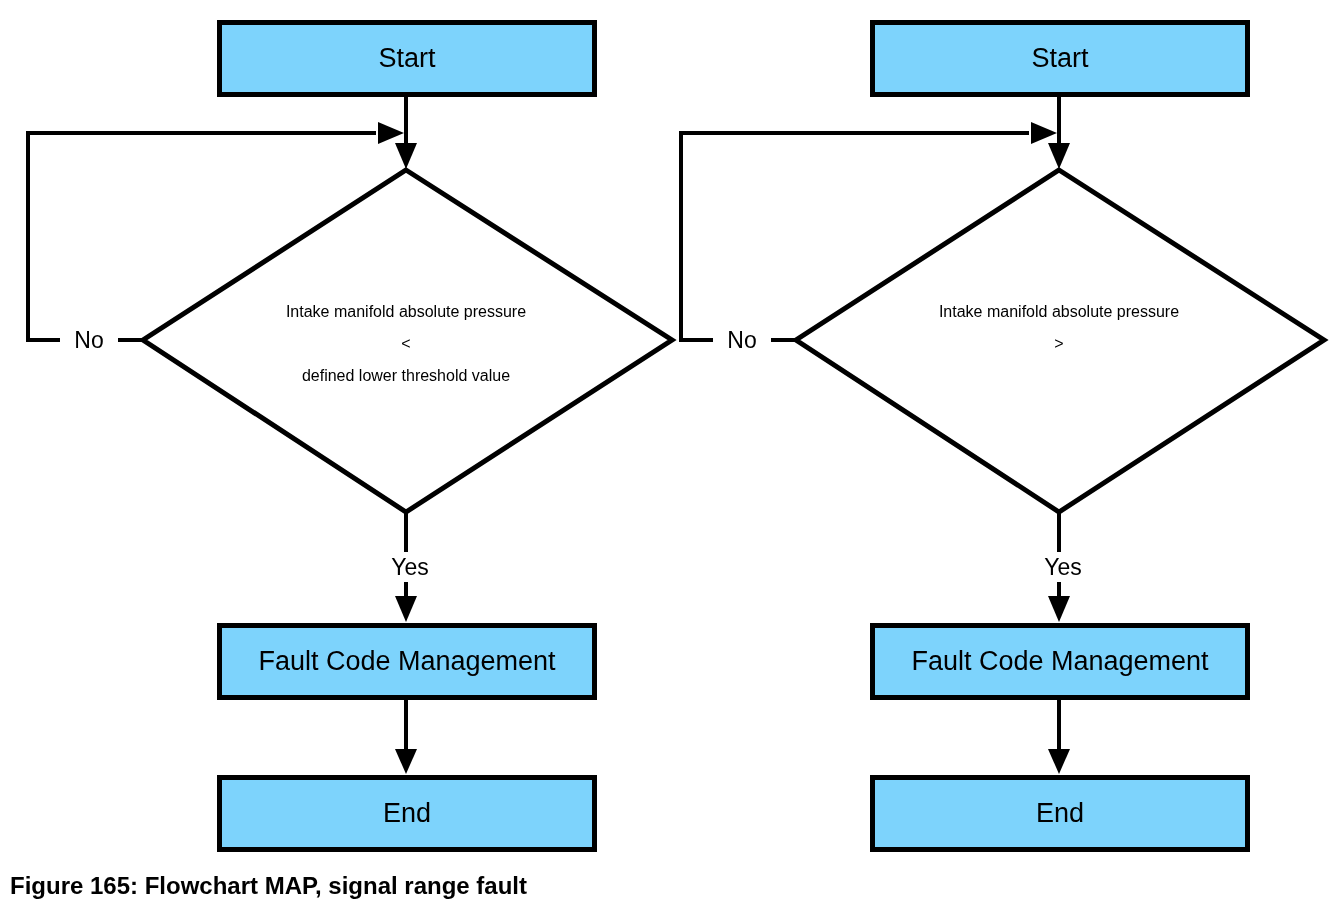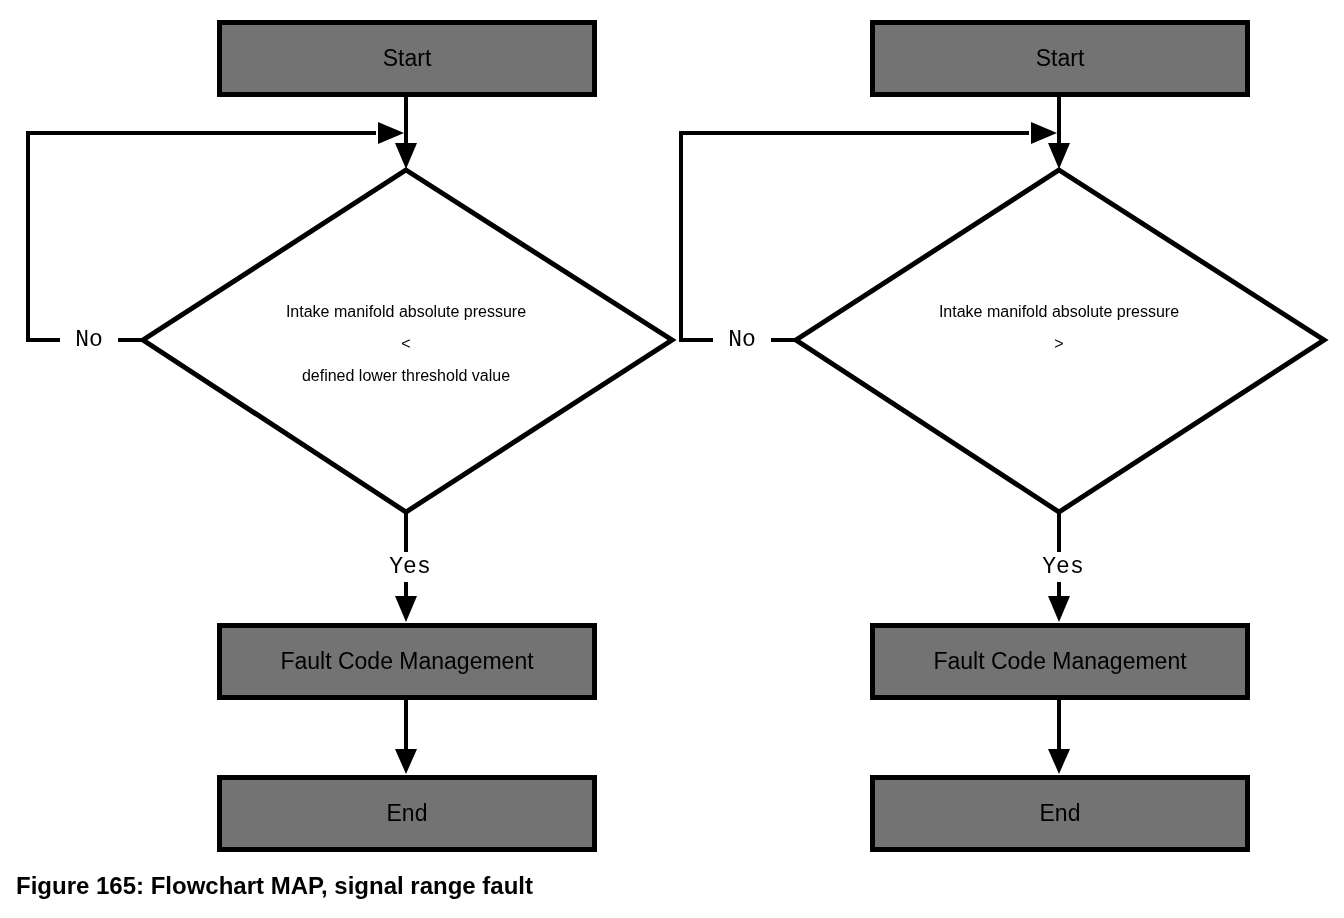--- a/index.html
+++ b/index.html
@@ -20,49 +20,48 @@
     left: 0;
     top: 0;
     width: 1344px;
     height: 918px;
   }
   .node-box {
     position: absolute;
     width: 370px;
     height: 67px;
     border: 5px solid #000000;
-    background: #737373;
+    background: #7dd3fc;
     display: flex;
     align-items: center;
     justify-content: center;
-    font-size: 23px;
+    font-size: 27px;
     color: #000000;
     text-align: center;
   }
   .decision-text {
     position: absolute;
     width: 460px;
     text-align: center;
     font-size: 16px;
     color: #000000;
     line-height: 32px;
   }
   .edge-label {
     position: absolute;
     background: #ffffff;
     color: #000000;
     font-size: 23px;
     text-align: center;
     line-height: 30px;
     padding: 0 4px;
-    font-family: Liberation Mono, monospace;
   }
   .caption {
     position: absolute;
-    left: 16px;
+    left: 10px;
     top: 872px;
     font-size: 24px;
     font-weight: bold;
     color: #000000;
     white-space: nowrap;
   }
 </style>
 </head>
 <body>
 

